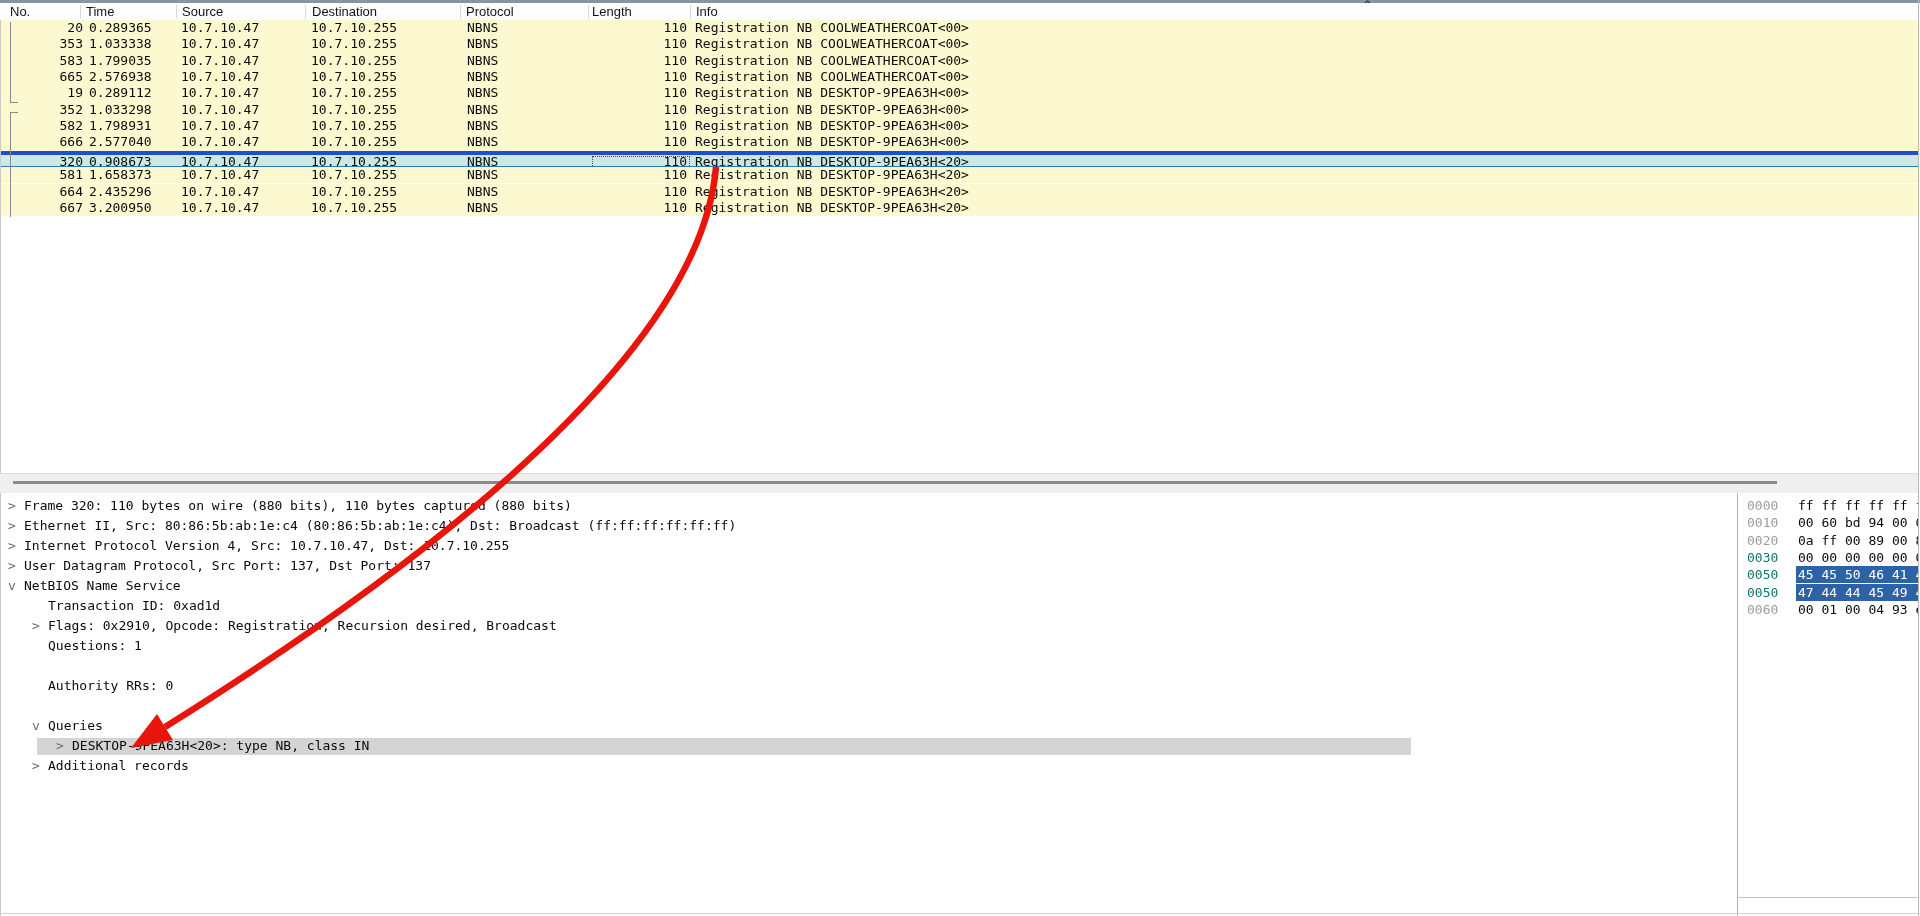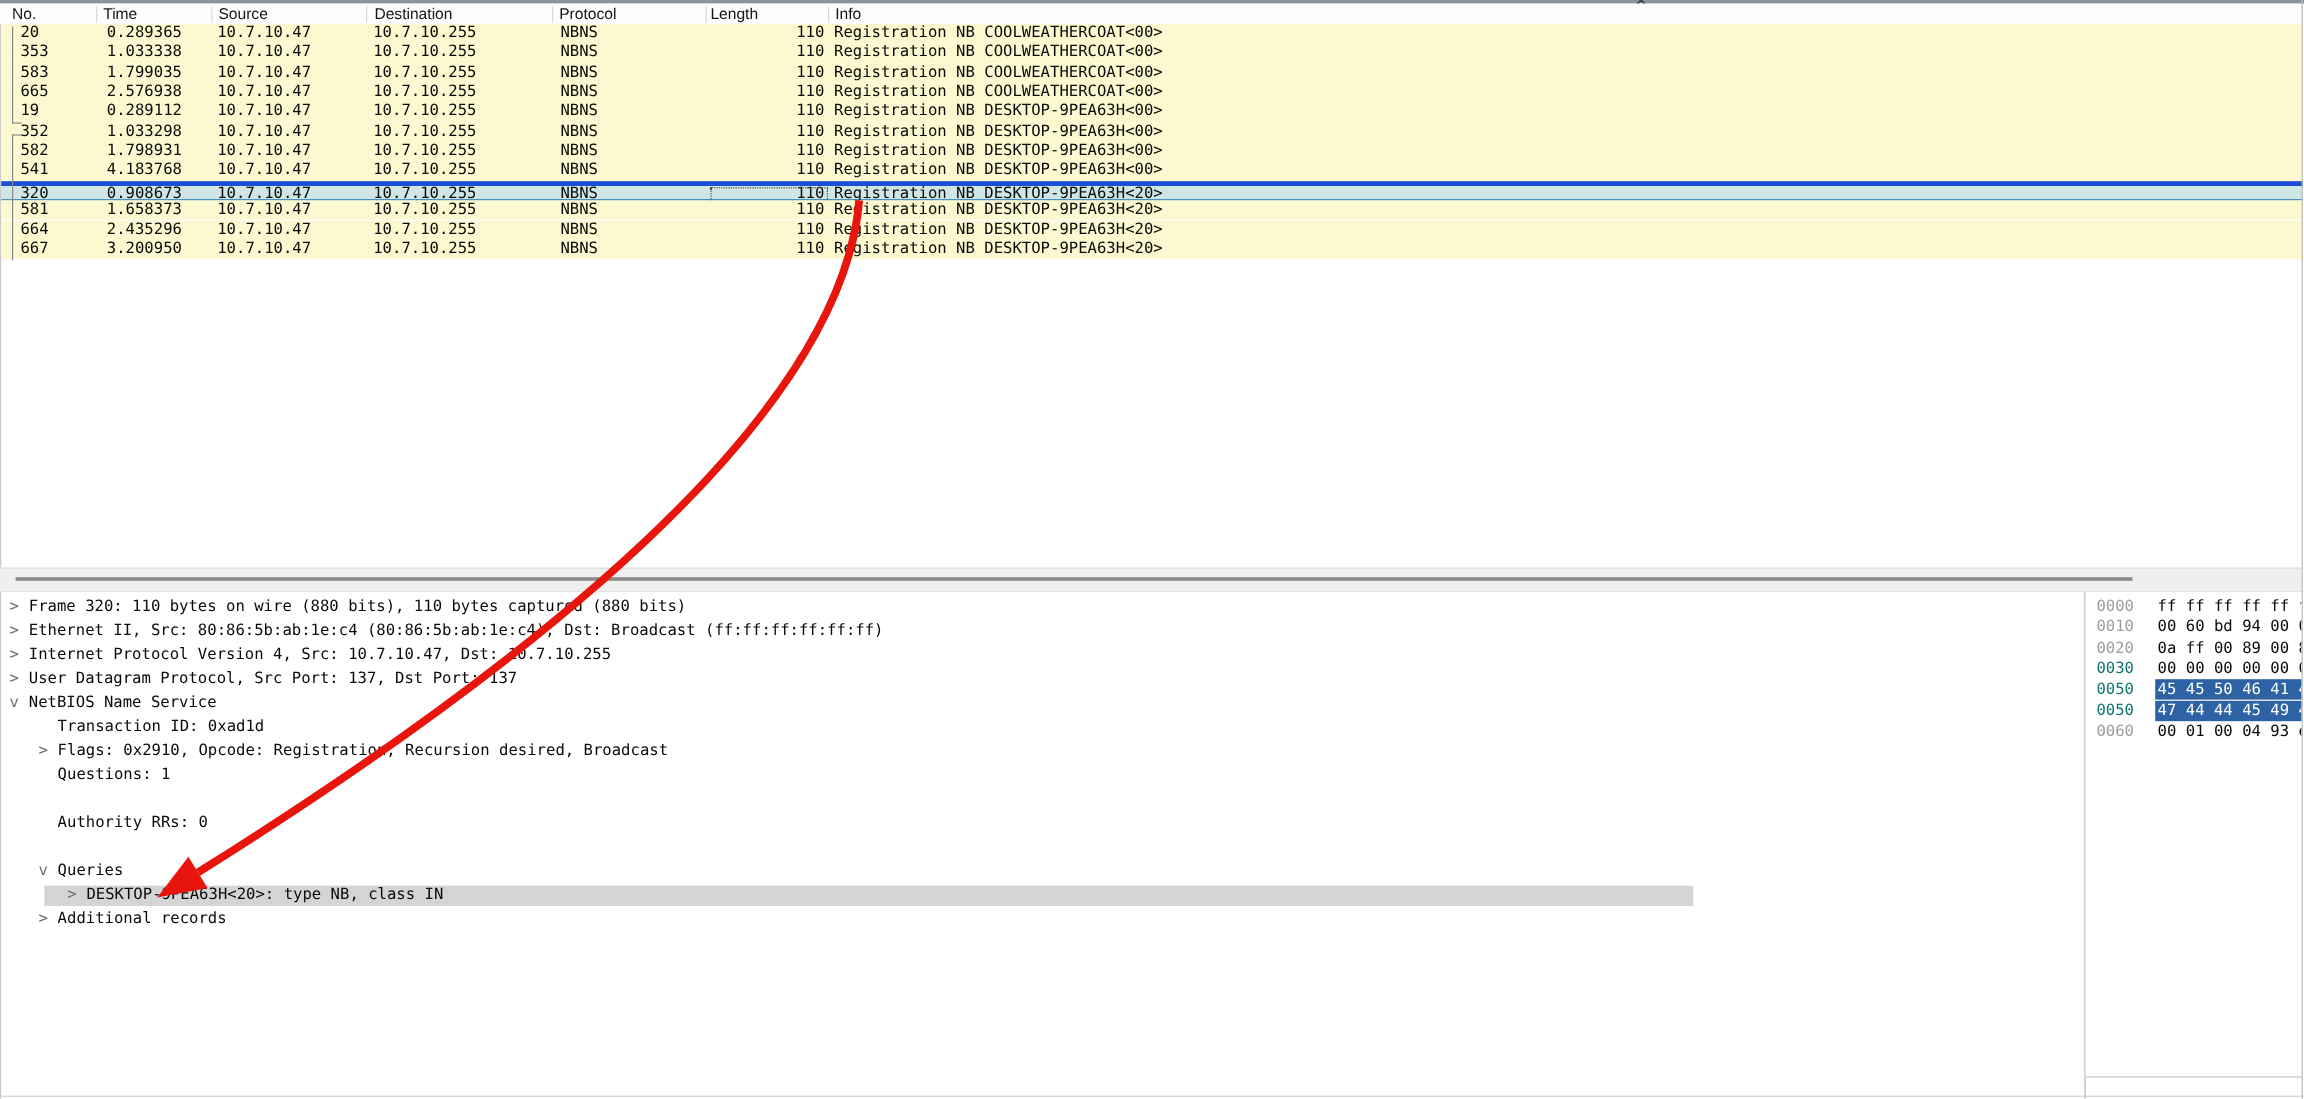--- a/index.html
+++ b/index.html
@@ -19,21 +19,21 @@
   .sep{top:2px;height:14px;width:1px;background:#dadada}
   .s1{left:80px}.s2{left:176px}.s3{left:305px}.s4{left:460px}.s5{left:588px}.s6{left:690px}
 
   
   .plist{left:0;top:20px;width:1918px;height:453px;background:#ffffff;border-left:1px solid #c9c9c9}
   .prow{position:absolute;left:0;width:1918px;height:16.35px;background:#fcf9d0;
         font-size:13px;line-height:16.35px;white-space:nowrap;box-sizing:border-box}
   .prow.sel{background:#cfe7e4;border-top:4px solid #1d4ed8;border-bottom:1px solid #2a7ab8}
   .prow span{position:absolute;top:0;height:16.35px}
   .prow.sel span{top:-1px}
-  .c-no{left:16px;width:82px;}
+  .c-no{left:0;width:82px;text-align:right}
   .c-time{left:88px}
   .c-src{left:180px}
   .c-dst{left:310px}
   .c-proto{left:466px}
   .c-len{left:600px;width:86px;text-align:right}
   .c-info{left:694px}
   .focusrect{position:absolute;left:591px;top:1px;width:96px;height:12px;border:1px dotted #4d4d4d}
   .bracket1{left:10px;top:22px;width:7px;height:80px;border-left:1px solid #8a8a8a;border-bottom:1px solid #8a8a8a}
   .bracket2{left:10px;top:112px;width:7px;height:104px;border-left:1px solid #8a8a8a;border-top:1px solid #8a8a8a}
 
@@ -147,22 +147,22 @@
   <div class="prow" style="top:98.1px">
     <span class="c-no">582</span>
       <span class="c-time">1.798931</span>
       <span class="c-src">10.7.10.47</span>
       <span class="c-dst">10.7.10.255</span>
       <span class="c-proto">NBNS</span>
       <span class="c-len">110</span>
       <span class="c-info">Registration NB DESKTOP-9PEA63H&lt;00&gt;</span>
   </div>
   <div class="prow" style="top:114.45px">
-    <span class="c-no">541</span>
-      <span class="c-time">4.183768</span>
+    <span class="c-no">666</span>
+      <span class="c-time">2.577040</span>
       <span class="c-src">10.7.10.47</span>
       <span class="c-dst">10.7.10.255</span>
       <span class="c-proto">NBNS</span>
       <span class="c-len">110</span>
       <span class="c-info">Registration NB DESKTOP-9PEA63H&lt;00&gt;</span>
   </div>
   <div class="prow sel" style="top:130.8px">
     <span class="c-no">320</span>
       <span class="c-time">0.908673</span>
       <span class="c-src">10.7.10.47</span>

